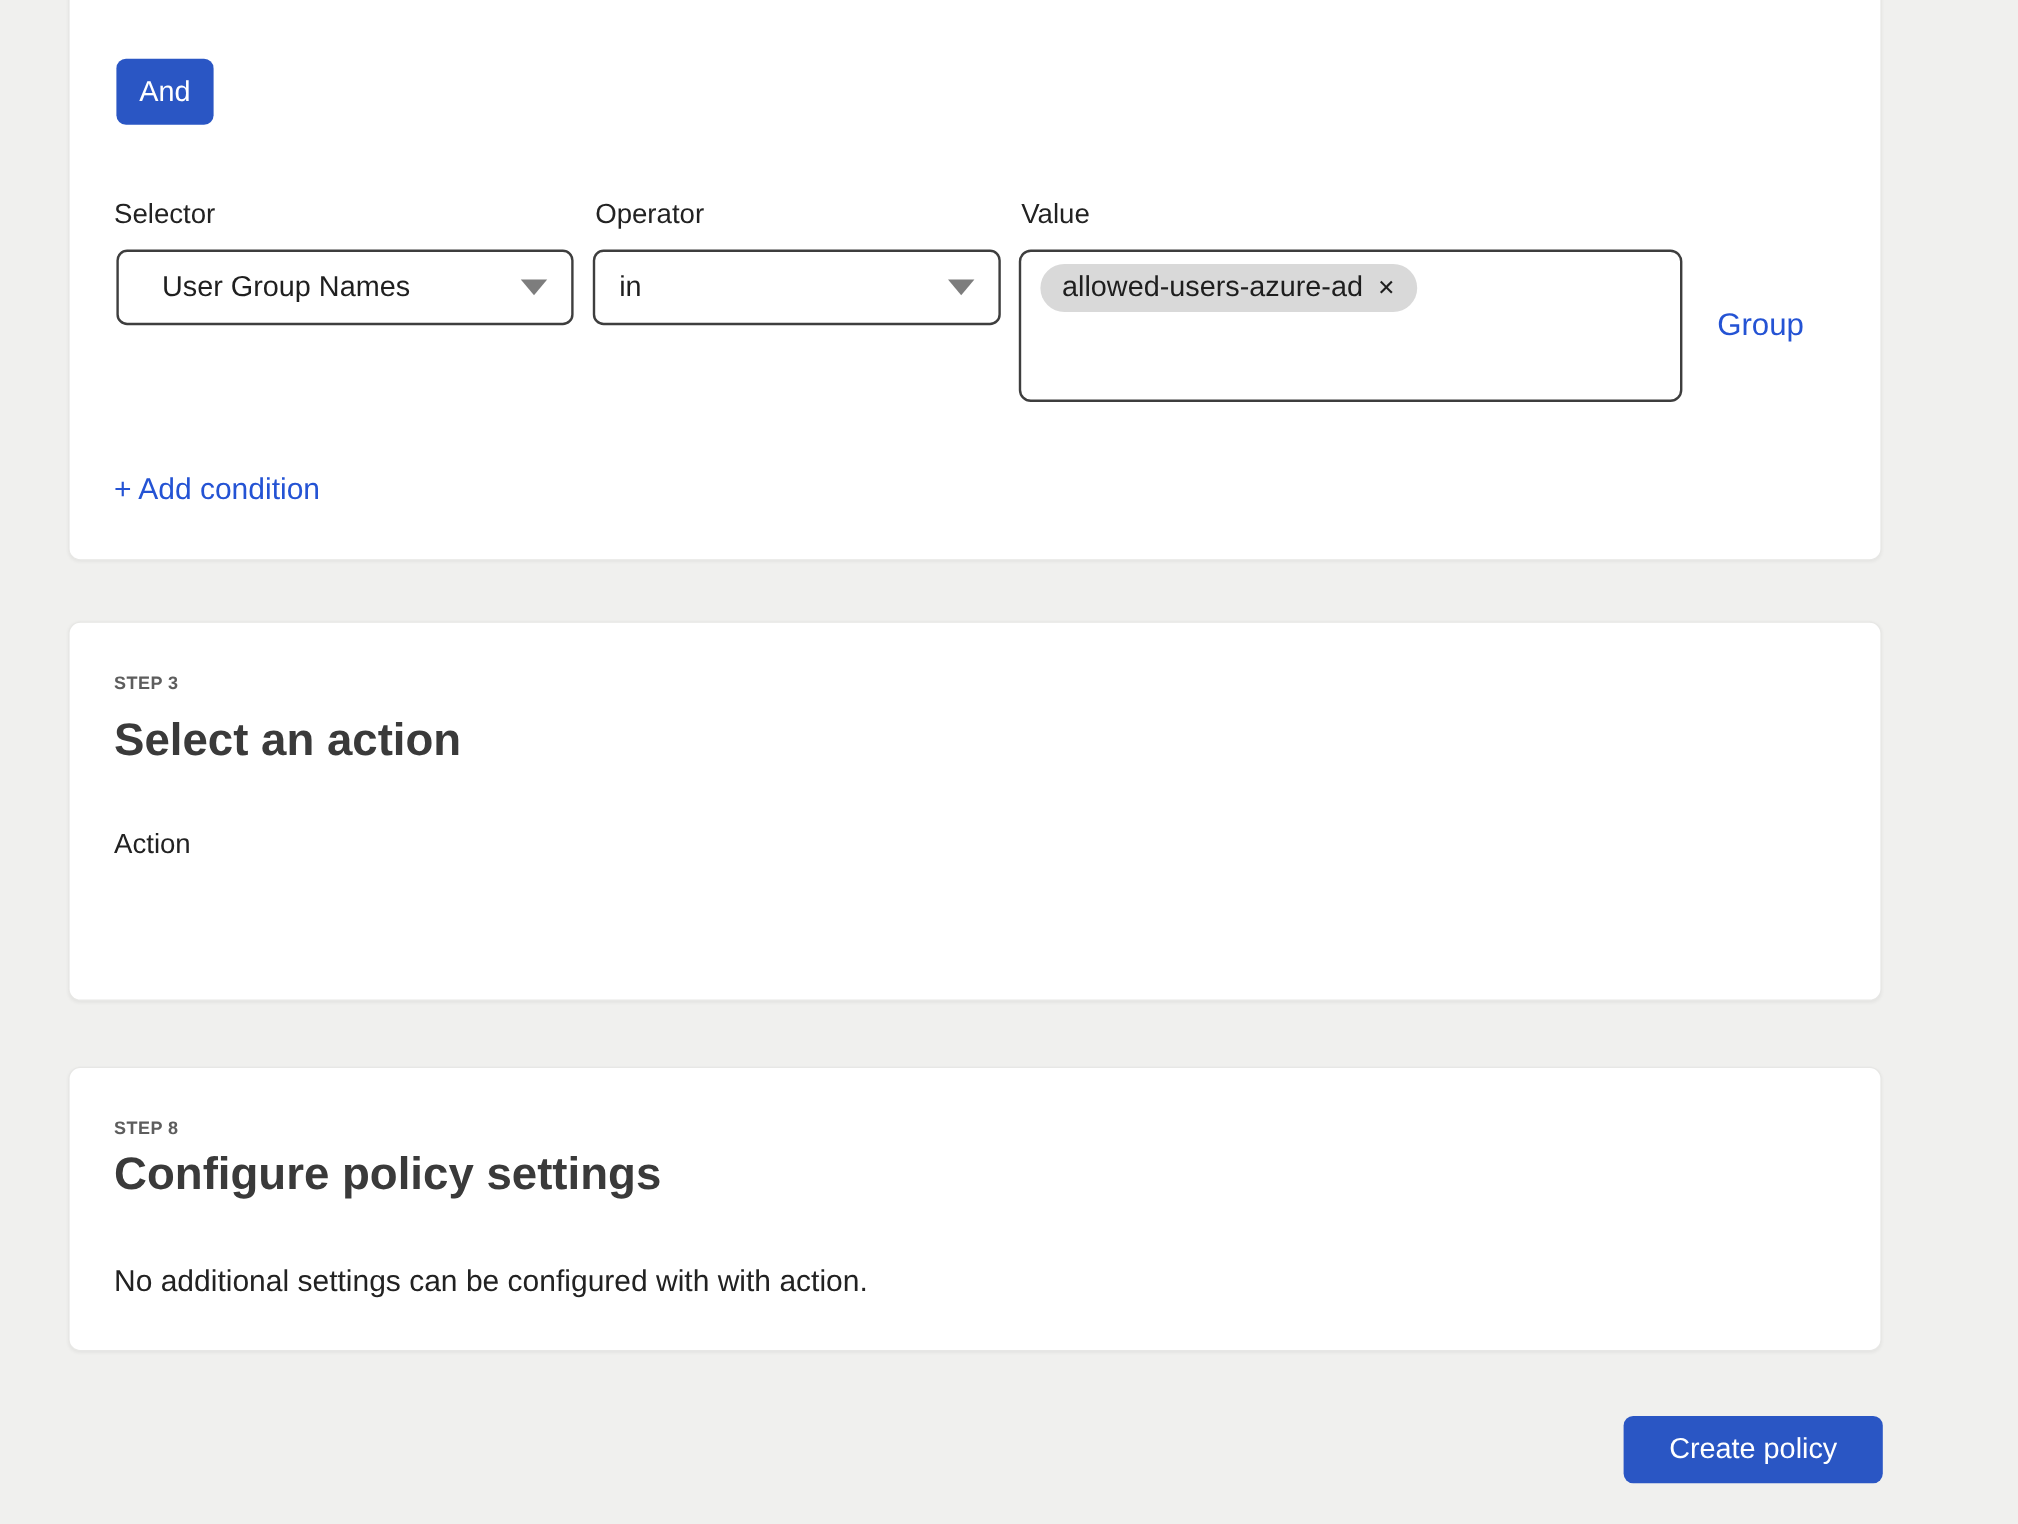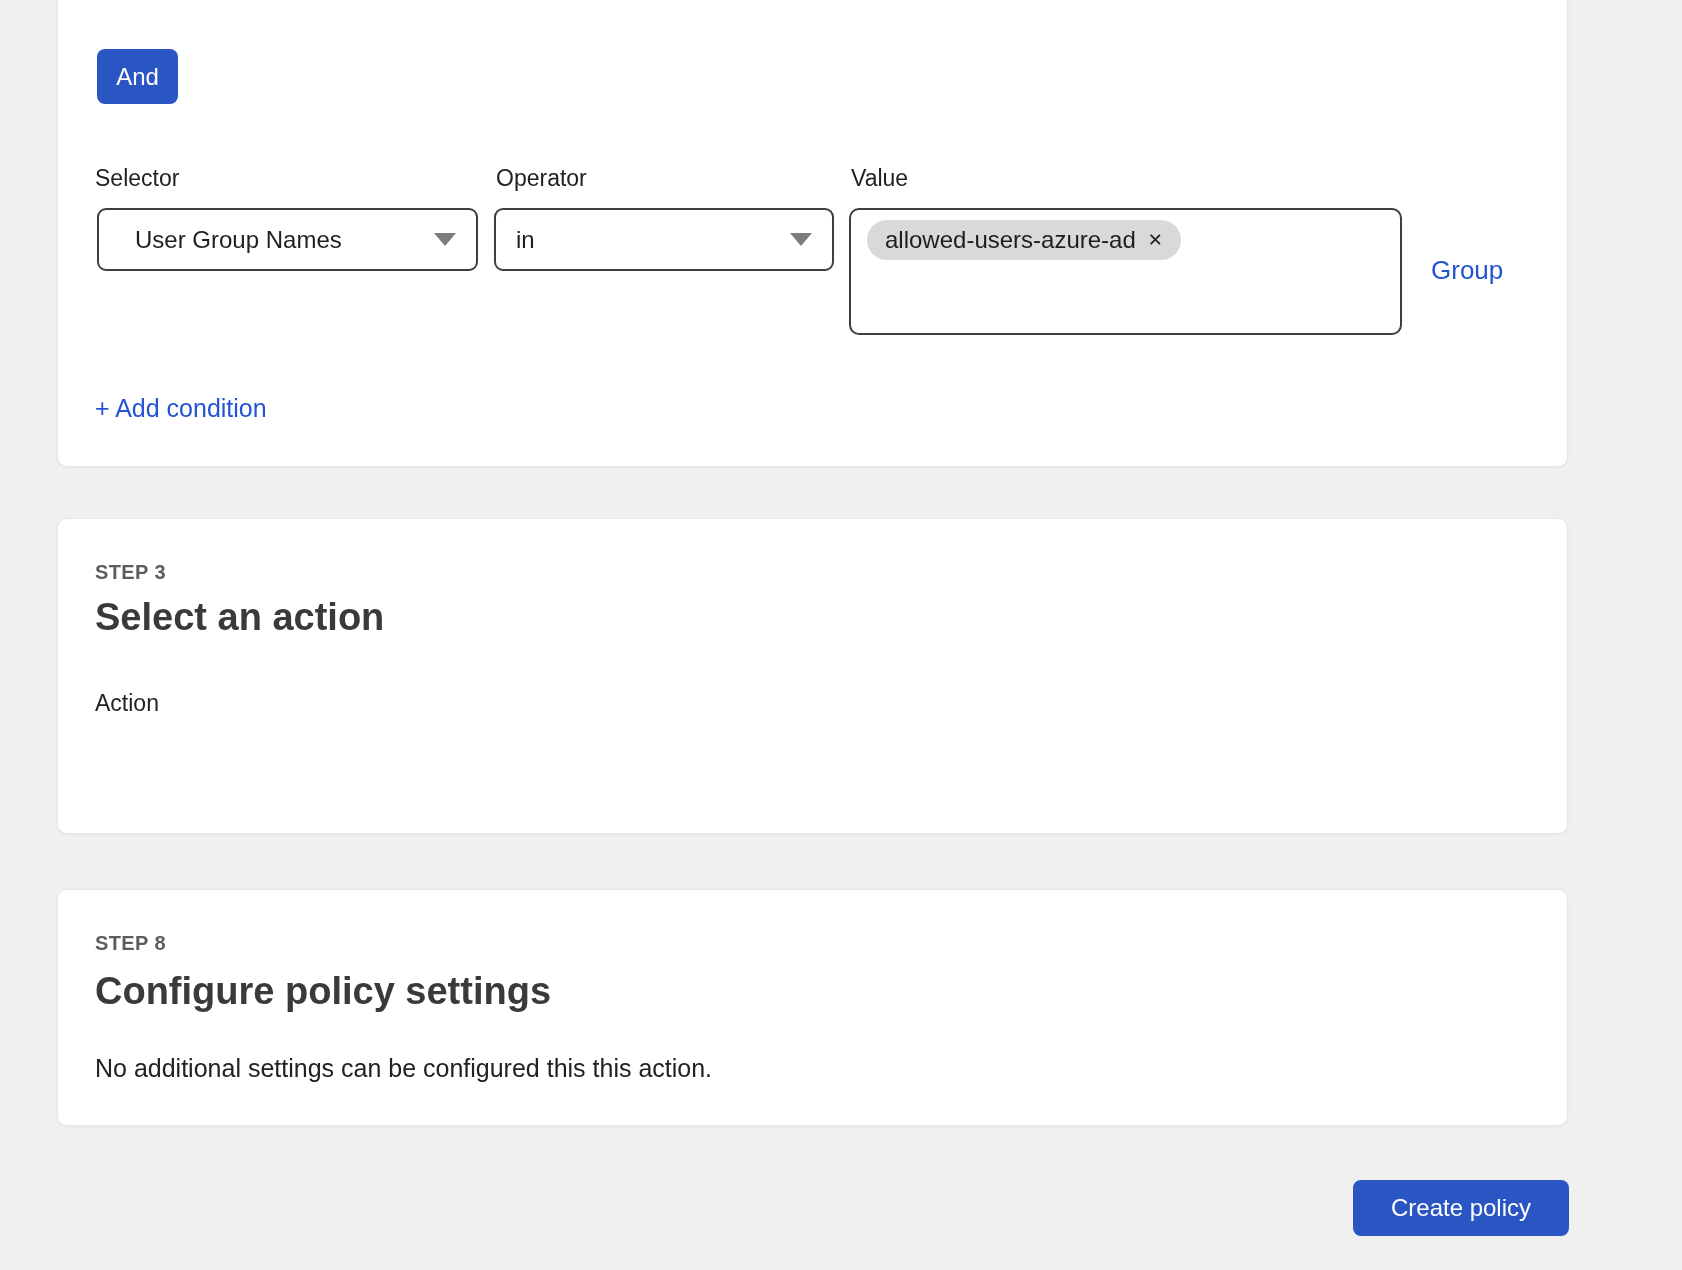--- a/index.html
+++ b/index.html
@@ -112,21 +112,21 @@
     color: #2453d4;
     font-size: 25px;
     line-height: 30px;
     text-decoration: none;
     cursor: pointer;
     white-space: nowrap;
   }
   .step-label {
     position: absolute;
     left: 94px;
-    font-size: 20px;
+    font-size: 15px;
     font-weight: 600;
     letter-spacing: 0.4px;
     color: #5d5d5d;
     white-space: nowrap;
   }
   .step-title {
     position: absolute;
     left: 94px;
     font-size: 38px;
     font-weight: 700;
@@ -185,20 +185,20 @@
 
     <div class="step-title" style="left:37px; top:77px;">Select an action</div>
 
     <div class="field-label" style="left:37px; top:170px;">Action</div>
 
   </div>
 
   <div class="card" style="top:889px; height:237px;">
     <div class="step-label" style="left:37px; top:42px;">STEP 8</div>
 
-    <div class="step-title" style="left:37px; top:80px;">Configure policy settings</div>
-
-    <div class="body-text" style="left:37px; top:163px;">No additional settings can be configured this this action.</div>
+    <div class="step-title" style="left:37px; top:68px;">Configure policy settings</div>
+
+    <div class="body-text" style="left:37px; top:163px;">No additional settings can be configured with with action.</div>
   </div>
 
   <button class="btn-primary" style="left:1353px; top:1180px; width:216px; height:56px;">Create policy</button>
 
 </div>
 
 </body></html>

